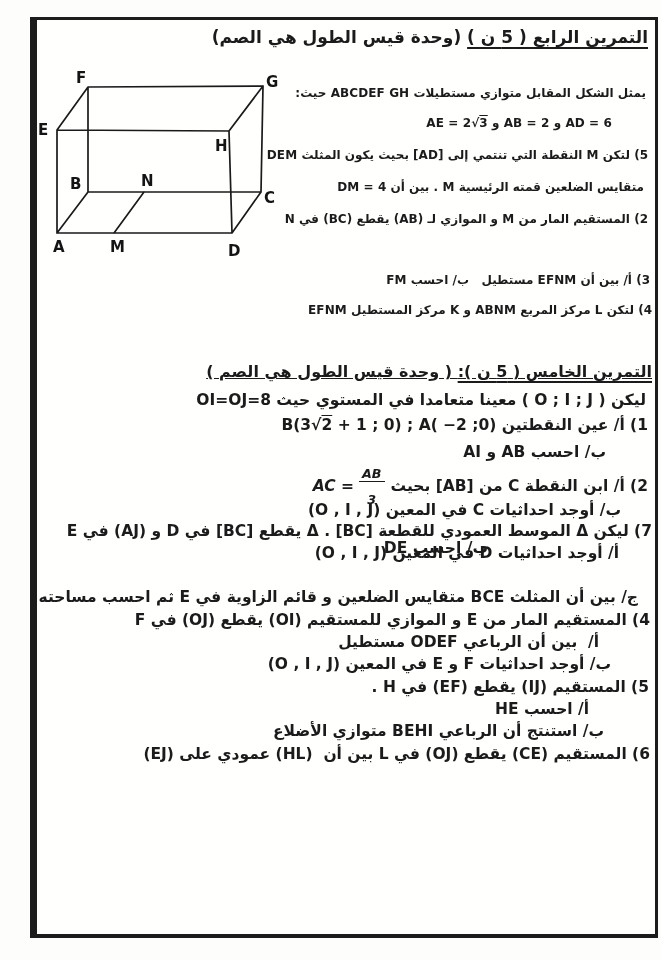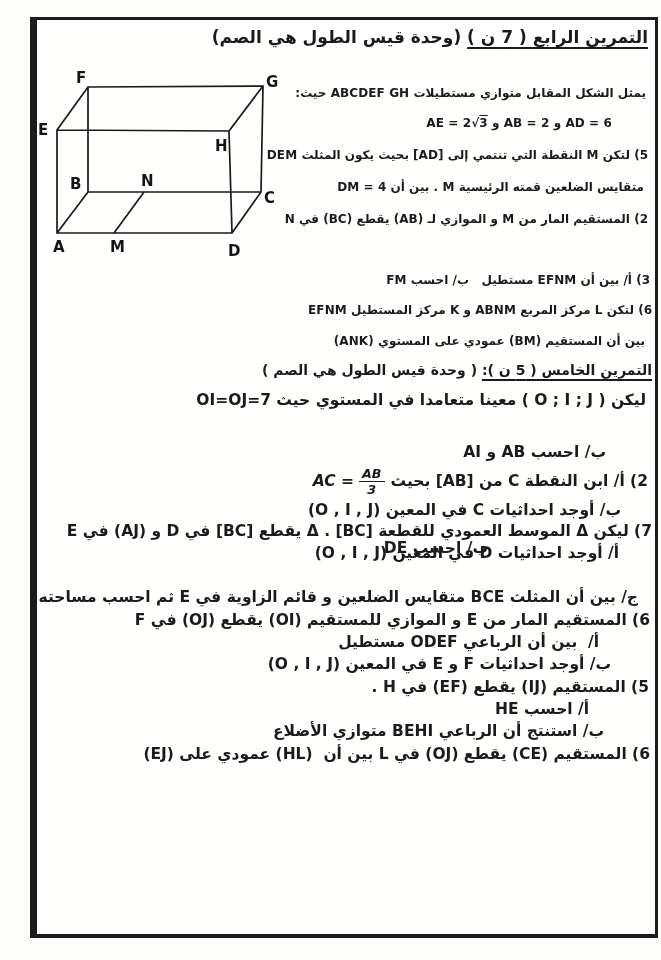--- a/index.html
+++ b/index.html
@@ -4,27 +4,27 @@
 <style>
   html,body{margin:0;padding:0;background:#ededed;}
   .page{position:relative;width:661px;height:960px;background:#fdfdfb;overflow:hidden;
         font-family:"DejaVu Sans",sans-serif;color:#1b1b1b;}
   .frame{position:absolute;left:30px;top:17px;width:628px;height:921px;box-sizing:border-box;
          border:3px solid #1c1c1c;border-left-width:7px;border-bottom-width:4px;background:#fffffe;}
   .line{position:absolute;direction:rtl;white-space:nowrap;line-height:1.35;font-weight:600;}
   .ex4line{font-size:12px;letter-spacing:.1px;}
   .ex5line{font-size:15.5px;}
   .titleline{font-size:17px;font-weight:700;}
-  .title5{font-size:14px;}
+  .title5{font-size:16px;text-decoration:underline;}
   .u{text-decoration:underline;text-underline-offset:4px;text-decoration-thickness:1.6px;}
   .rad{text-decoration:overline;text-decoration-thickness:1.3px;}
   .ltr-run{direction:ltr;unicode-bidi:isolate;display:inline-flex;align-items:center;gap:5px;
            font-style:italic;vertical-align:middle;margin-left:36px;}
   .vcenter{display:flex;align-items:center;gap:6px;}
-  .frac{display:inline-flex;flex-direction:column;align-items:center;line-height:1.05;font-size:0.82em;}
+  .frac{display:inline-flex;flex-direction:column;align-items:center;line-height:1.05;font-size:0.82em;gap:10px;}
   .frac .num{border-bottom:1.6px solid #1b1b1b;padding:0 3px 1px;}
   .frac .den{padding-top:1px;}
   .fig{position:absolute;left:30px;top:55px;}
   .fig text{font-family:"DejaVu Sans",sans-serif;font-size:15px;font-weight:600;fill:#141414;}
   .fig path{stroke:#1a1a1a;stroke-width:1.7;fill:none;stroke-linecap:round;stroke-linejoin:round;}
 </style>
 </head>
 <body>
 
 <div class="page">
@@ -38,53 +38,55 @@
     <text x="198" y="201">D</text>
     <text x="8" y="80">E</text>
     <text x="46" y="28">F</text>
     <text x="236" y="32">G</text>
     <text x="185" y="96">H</text>
     <text x="80" y="197">M</text>
     <text x="111" y="131">N</text>
   </svg>
 
   <div class="line titleline" style="top:26px;right:13px">
-    <span class="u">التمرين الرابع ( 7 ن )</span><span>  (وحدة قيس الطول هي الصم)</span>
+    <span class="u">التمرين الرابع ( 5 ن )</span><span>  (وحدة قيس الطول هي الصم)</span>
   </div>
   <div class="line ex4line" style="top:85px;right:15px">يمثل الشكل المقابل متوازي مستطيلات ABCDEF GH حيث:</div>
   <div class="line ex4line" style="top:115px;right:49px">
     <span>AD = 6 و AB = 2 و AE = 2√</span><span class="rad">3</span>
   </div>
   <div class="line ex4line" style="top:147px;right:13px">5) لتكن M النقطة التي تنتمي إلى [AD] بحيث يكون المثلث DEM</div>
   <div class="line ex4line" style="top:179px;right:17px">متقايس الضلعين قمته الرئيسية M . بين أن DM = 4</div>
   <div class="line ex4line" style="top:211px;right:13px">2) المستقيم المار من M و الموازي لـ (AB) يقطع (BC) في N</div>
   <div class="line ex4line" style="top:272px;right:11px">3) أ/ بين أن EFNM مستطيل &nbsp; ب/ احسب FM</div>
-  <div class="line ex4line" style="top:302px;right:9px">6) لتكن L مركز المربع ABNM و K مركز المستطيل EFNM</div>
-  <div class="line ex4line" style="top:333px;right:16px">بين أن المستقيم (BM) عمودي على المستوي (ANK)</div>
+  <div class="line ex4line" style="top:302px;right:9px">4) لتكن L مركز المربع ABNM و K مركز المستطيل EFNM</div>
 
   <div class="line titleline title5" style="top:361px;right:9px">
     <span class="u">التمرين الخامس ( 5 ن ):</span><span> ( وحدة قيس الطول هي الصم )</span>
   </div>
-  <div class="line ex5line" style="top:390px;right:15px">ليكن ( O ; I ; J ) معينا متعامدا في المستوي حيث OI=OJ=7</div>
+  <div class="line ex5line" style="top:390px;right:15px">ليكن ( O ; I ; J ) معينا متعامدا في المستوي حيث OI=OJ=8</div>
+  <div class="line ex5line" style="top:415px;right:13px">
+    <span>1) أ/ عين النقطتين B(3√</span><span class="rad">2</span><span> + 1 ; 0) ; A( −2 ;0)</span>
+  </div>
   <div class="line ex5line" style="top:442px;right:55px">ب/ احسب AB و AI</div>
   <div class="line ex5line vcenter" style="top:467px;right:13px">
     <span>2) أ/ ابن النقطة C من [AB] بحيث</span>
     <span class="ltr-run">
       <span>AC =</span>
       <span class="frac">
         <span class="num">AB</span>
         <span class="den">3</span>
       </span>
     </span>
   </div>
   <div class="line ex5line" style="top:500px;right:40px">ب/ أوجد احداثيات C في المعين (O , I , J)</div>
   <div class="line ex5line" style="top:521px;right:9px">7) ليكن Δ الموسط العمودي للقطعة [BC] . Δ يقطع [BC] في D و (AJ) في E</div>
   <div class="line ex5line" style="top:543px;right:42px">أ/ أوجد احداثيات D في المعين (O , I , J)</div>
   <div class="line ex5line" style="top:538px;right:173px">ب/ احسب DE</div>
   <div class="line ex5line" style="top:587px;right:23px">ج/ بين أن المثلث BCE متقايس الضلعين و قائم الزاوية في E ثم احسب مساحته</div>
-  <div class="line ex5line" style="top:610px;right:11px">6) المستقيم المار من E و الموازي للمستقيم (OI) يقطع (OJ) في F</div>
+  <div class="line ex5line" style="top:610px;right:11px">4) المستقيم المار من E و الموازي للمستقيم (OI) يقطع (OJ) في F</div>
   <div class="line ex5line" style="top:632px;right:62px">أ/ &nbsp;بين أن الرباعي ODEF مستطيل</div>
   <div class="line ex5line" style="top:654px;right:50px">ب/ أوجد احداثيات F و E في المعين (O , I , J)</div>
   <div class="line ex5line" style="top:677px;right:12px">5) المستقيم (IJ) يقطع (EF) في H .</div>
   <div class="line ex5line" style="top:699px;right:72px">أ/ احسب HE</div>
   <div class="line ex5line" style="top:721px;right:57px">ب/ استنتج أن الرباعي BEHI متوازي الأضلاع</div>
   <div class="line ex5line" style="top:744px;right:11px">6) المستقيم (CE) يقطع (OJ) في L بين أن &nbsp;(HL) عمودي على (EJ)</div>
 </div>
 
 </body></html>

